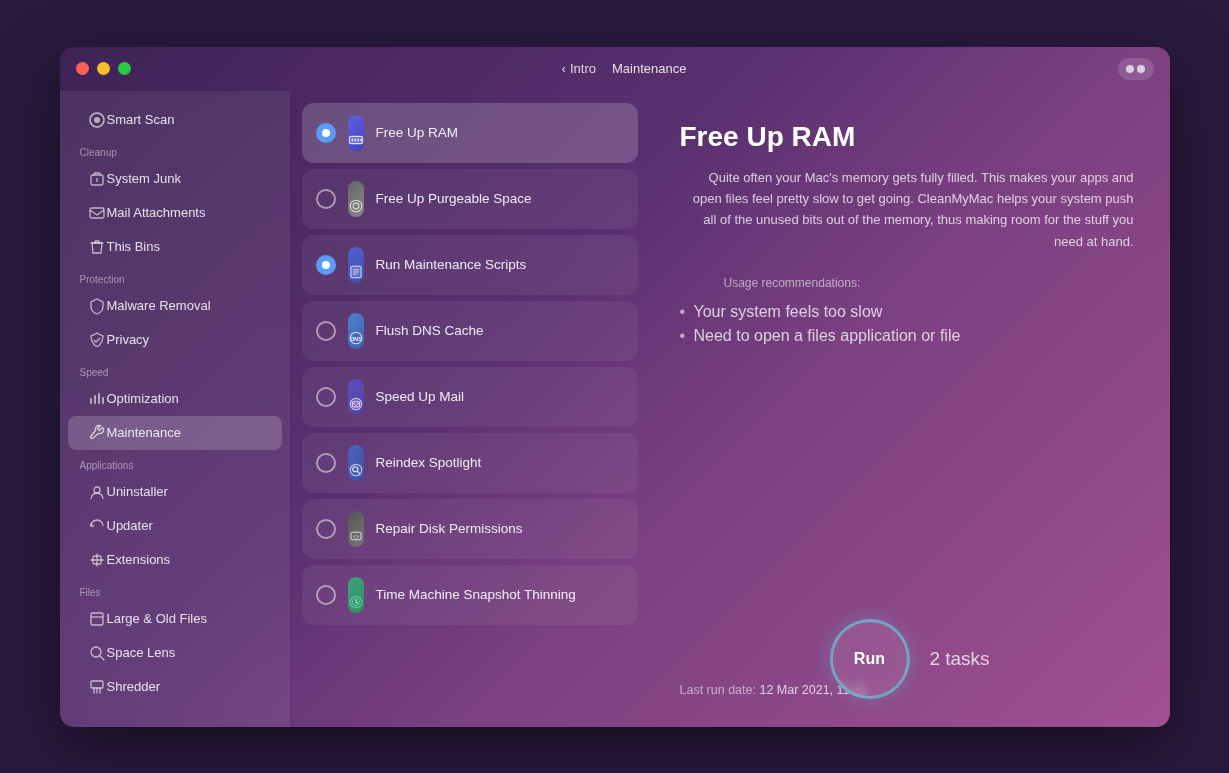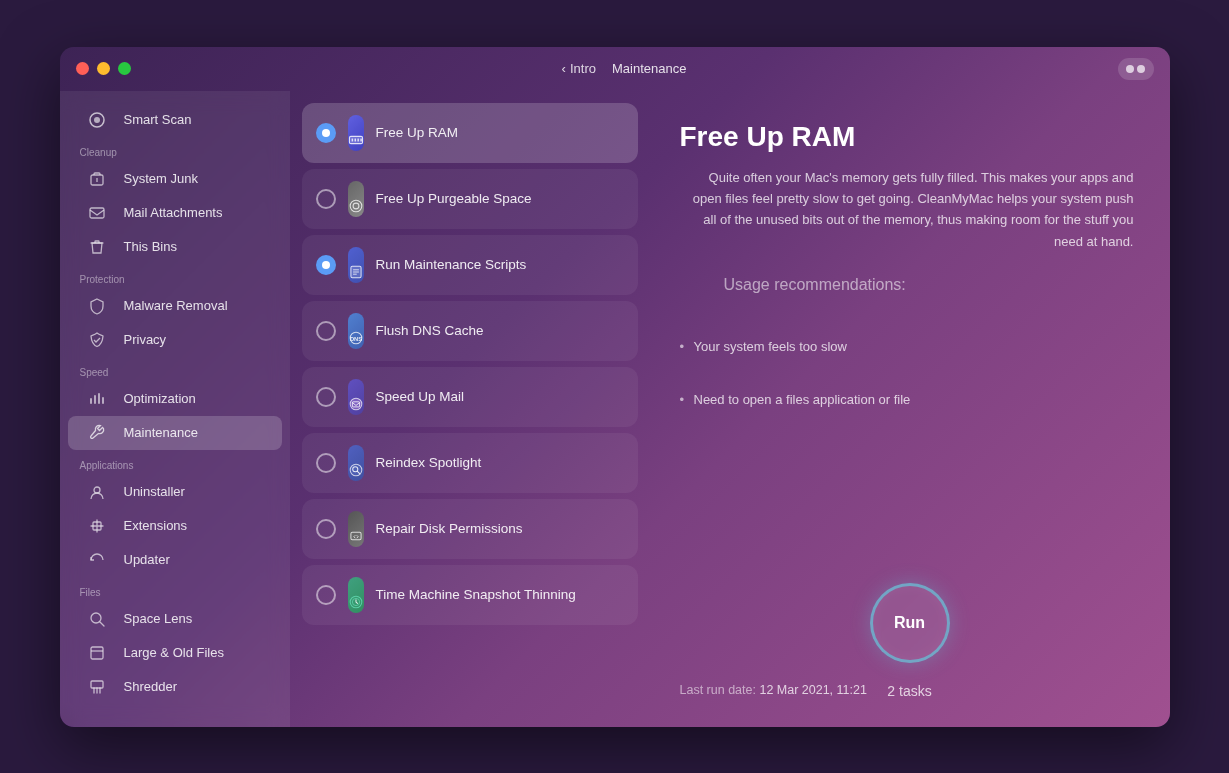--- a/index.html
+++ b/index.html
@@ -83,21 +83,21 @@
       background: rgba(255,255,255,0.07);
       backdrop-filter: blur(10px);
       padding: 12px 0;
       overflow-y: auto;
       flex-shrink: 0;
       border-radius: 0 0 0 14px;
     }
     .sidebar-item {
       display: flex;
       align-items: center;
-      gap: 18px;
+      gap: 1px;
       padding: 8px 20px;
       cursor: pointer;
       border-radius: 8px;
       margin: 0 8px;
       color: rgba(255,255,255,0.85);
       font-size: 13px;
       transition: background 0.15s;
     }
     .sidebar-item.active {
       background: rgba(255,255,255,0.18);
@@ -192,37 +192,36 @@
       margin-bottom: 14px;
     }
     .detail-description {
       font-size: 13px;
       color: rgba(255,255,255,0.75);
       line-height: 1.65;
       margin-bottom: 24px;
       text-align: right;
     }
     .usage-label {
-      font-size: 16px;
+      font-size: 12px;
       color: rgba(255,255,255,0.55);
       margin-bottom: 10px;
       font-weight: 400;
       padding-left: 44px;
     }
     .usage-list {
       list-style: none;
       padding: 0;
     }
     .usage-list li {
-      font-size: 13px;
+      font-size: 16px;
       color: rgba(255,255,255,0.75);
       padding: 3px 0;
       padding-left: 14px;
       position: relative;
-      margin-top: 32px;
     }
     .usage-list li::before {
       content: '•';
       position: absolute;
       left: 0;
       color: rgba(255,255,255,0.6);
     }
     .last-run {
       margin-top: auto;
       font-size: 12.5px;
@@ -234,38 +233,37 @@
     }
     
     .run-area {
       position: absolute;
       bottom: 28px;
       left: 50%;
       transform: translateX(-50%);
       display: flex;
       align-items: center;
       gap: 20px;
-      flex-direction: column;
     }
     .run-btn {
       width: 80px; height: 80px;
       border-radius: 50%;
       border: 3px solid rgba(100,200,220,0.7);
       background: rgba(255,255,255,0.08);
       display: flex; align-items: center; justify-content: center;
       cursor: pointer;
       font-size: 16px;
       font-weight: 600;
       color: white;
       backdrop-filter: blur(5px);
       transition: all 0.2s;
       box-shadow: 0 0 20px rgba(100,200,220,0.3), inset 0 0 15px rgba(255,255,255,0.05);
     }
     .run-tasks-label {
-      font-size: 14px;
+      font-size: 19px;
       color: rgba(255,255,255,0.75);
     }
 
     
     .task-icon-ram { background: linear-gradient(135deg,#6060e0,#4040c0); }
     .task-icon-purgeable { background: linear-gradient(135deg,#666,#888); }
     .task-icon-scripts { background: linear-gradient(135deg,#5060d0,#4050b0); }
     .task-icon-dns { background: linear-gradient(135deg,#5080d0,#4060b0); }
     .task-icon-mail { background: linear-gradient(135deg,#6050c0,#5040a0); }
     .task-icon-spotlight { background: linear-gradient(135deg,#5060c0,#4050a0); }
@@ -388,54 +386,54 @@
           <svg width="18" height="18" viewBox="0 0 18 18" fill="none">
             <circle cx="9" cy="7" r="3" stroke="rgba(255,255,255,0.75)" stroke-width="1.3" fill="none"></circle>
             <path d="M3 16c0-3.3 2.7-6 6-6s6 2.7 6 6" stroke="rgba(255,255,255,0.75)" stroke-width="1.3"></path>
           </svg>
         </span>
         <span>Uninstaller</span>
       </div>
       <div class="sidebar-item">
         <span class="sidebar-icon">
           <svg width="18" height="18" viewBox="0 0 18 18" fill="none">
+            <path d="M15 9A6 6 0 103 9" stroke="rgba(255,255,255,0.75)" stroke-width="1.3" fill="none"></path>
+            <polyline points="3,6 3,9 6,9" stroke="rgba(255,255,255,0.75)" stroke-width="1.3" fill="none"></polyline>
+          </svg>
+        </span>
+        <span>Updater</span>
+      </div>
+      <div class="sidebar-item">
+        <span class="sidebar-icon">
+          <svg width="18" height="18" viewBox="0 0 18 18" fill="none">
             <path d="M9 3v12M3 9h12" stroke="rgba(255,255,255,0.75)" stroke-width="1.3" stroke-linecap="round"></path>
             <rect x="5" y="5" width="8" height="8" rx="1" stroke="rgba(255,255,255,0.75)" stroke-width="1.3" fill="none"></rect>
           </svg>
         </span>
         <span>Extensions</span>
       </div>
-      <div class="sidebar-item">
-        <span class="sidebar-icon">
-          <svg width="18" height="18" viewBox="0 0 18 18" fill="none">
-            <path d="M15 9A6 6 0 103 9" stroke="rgba(255,255,255,0.75)" stroke-width="1.3" fill="none"></path>
-            <polyline points="3,6 3,9 6,9" stroke="rgba(255,255,255,0.75)" stroke-width="1.3" fill="none"></polyline>
-          </svg>
-        </span>
-        <span>Updater</span>
-      </div>
 
       <div class="sidebar-section-label">Files</div>
+      <div class="sidebar-item">
+        <span class="sidebar-icon">
+          <svg width="18" height="18" viewBox="0 0 18 18" fill="none">
+            <rect x="3" y="3" width="12" height="12" rx="1.5" stroke="rgba(255,255,255,0.75)" stroke-width="1.3" fill="none"></rect>
+            <line x1="3" y1="7" x2="15" y2="7" stroke="rgba(255,255,255,0.75)" stroke-width="1.3"></line>
+          </svg>
+        </span>
+        <span>Large &amp; Old Files</span>
+      </div>
       <div class="sidebar-item">
         <span class="sidebar-icon">
           <svg width="18" height="18" viewBox="0 0 18 18" fill="none">
             <circle cx="8" cy="8" r="5" stroke="rgba(255,255,255,0.75)" stroke-width="1.3" fill="none"></circle>
             <line x1="12" y1="12" x2="16" y2="16" stroke="rgba(255,255,255,0.75)" stroke-width="1.3" stroke-linecap="round"></line>
           </svg>
         </span>
         <span>Space Lens</span>
-      </div>
-      <div class="sidebar-item">
-        <span class="sidebar-icon">
-          <svg width="18" height="18" viewBox="0 0 18 18" fill="none">
-            <rect x="3" y="3" width="12" height="12" rx="1.5" stroke="rgba(255,255,255,0.75)" stroke-width="1.3" fill="none"></rect>
-            <line x1="3" y1="7" x2="15" y2="7" stroke="rgba(255,255,255,0.75)" stroke-width="1.3"></line>
-          </svg>
-        </span>
-        <span>Large &amp; Old Files</span>
       </div>
       <div class="sidebar-item">
         <span class="sidebar-icon">
           <svg width="18" height="18" viewBox="0 0 18 18" fill="none">
             <rect x="3" y="3" width="12" height="7" rx="1" stroke="rgba(255,255,255,0.75)" stroke-width="1.3" fill="none"></rect>
             <path d="M6 10v5M9 10v5M12 10v5" stroke="rgba(255,255,255,0.75)" stroke-width="1.3" stroke-linecap="round"></path>
           </svg>
         </span>
         <span>Shredder</span>
       </div>

